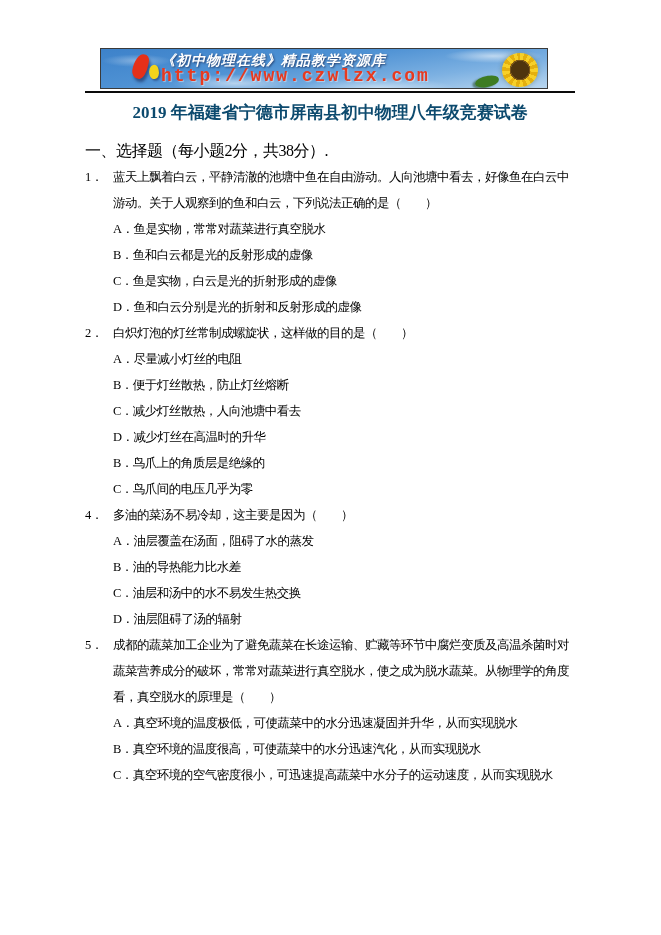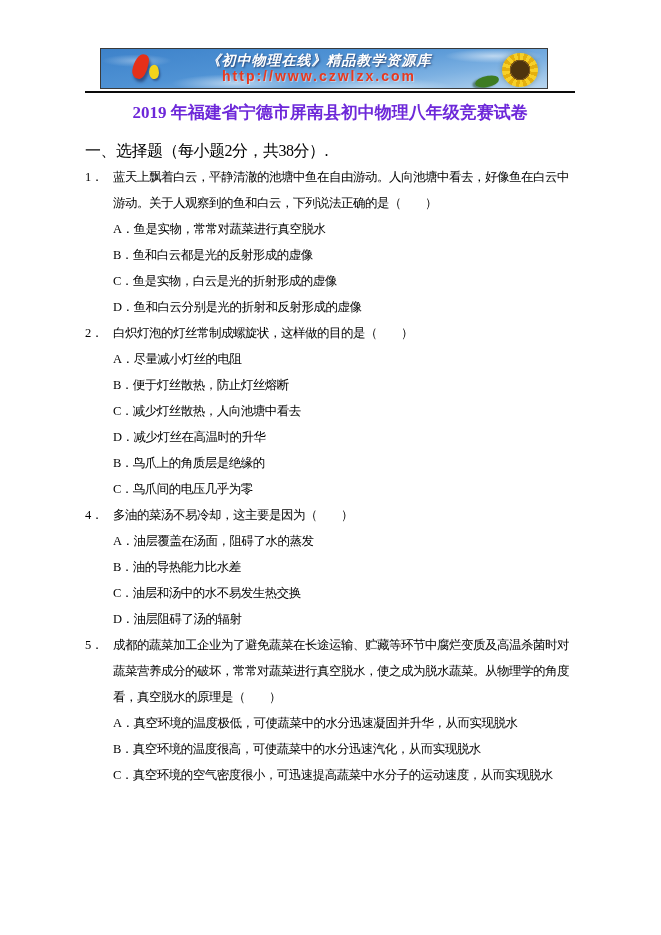--- a/index.html
+++ b/index.html
@@ -27,28 +27,28 @@
   .flame-red{
     position:absolute;left:32px;top:5px;width:15px;height:25px;
     background:#e53019;border-radius:65% 35% 50% 50% / 75% 25% 70% 30%;
     transform:rotate(9deg);box-shadow:2px 3px 3px rgba(15,25,70,.5);
   }
   .flame-yellow{
     position:absolute;left:48px;top:16px;width:10px;height:14px;
     background:#f2d41c;border-radius:60% 40% 55% 45% / 65% 35% 60% 40%;
     transform:rotate(-14deg);box-shadow:1px 2px 2px rgba(15,25,70,.45);
   }
-  .banner-text{position:absolute;left:60px;right:70px;top:3px;text-align:center;}
+  .banner-text{position:absolute;left:60px;right:70px;top:3px;text-align:left;}
   .banner-title{
     color:#fff;font-weight:bold;font-style:italic;font-size:14px;line-height:17px;
     letter-spacing:1px;text-shadow:1px 1px 2px rgba(30,50,95,.85);white-space:nowrap;
   }
   .banner-url{
-    color:#e8391f;font-family:Liberation Sans, sans-serif;
-    font-size:14px;line-height:15px;font-weight:bold;letter-spacing:2px;
+    color:#e8391f;font-family:Liberation Mono, monospace;
+    font-size:18px;line-height:15px;font-weight:bold;letter-spacing:2px;
     text-shadow:1px 1px 1px rgba(255,255,255,.45);white-space:nowrap;
   }
   .sunflower{
     position:absolute;right:9px;top:4px;width:36px;height:34px;border-radius:50%;
     background:
       radial-gradient(circle at 50% 50%,#4e340e 0 9px,#7a5618 9px 10.5px,transparent 10.5px),
       repeating-conic-gradient(#f7d028 0 14deg,#e4b00e 14deg 28deg);
     box-shadow:0 0 5px rgba(40,60,20,.35);
   }
   .leaf{
@@ -56,21 +56,21 @@
     background:#3e7c22;border-radius:60% 40% 55% 45%;transform:rotate(-8deg);
     box-shadow:-3px 1px 2px rgba(20,60,10,.5);
   }
 
   
   .rule{height:2px;background:#0a0a0a;margin-top:2px;}
 
   
   .doc-title{
     margin:8px 0 0;text-align:center;
-    font-size:17px;font-weight:bold;line-height:24px;color:#6d28d9;
+    font-size:17px;font-weight:bold;line-height:24px;color:#0c4a6e;
   }
   .section-heading{
     margin:13px 0 0;font-weight:normal;font-size:16px;line-height:26px;letter-spacing:-.5px;
   }
 
   
   .questions{width:490px;}
   .qpara{
     margin:0;padding-left:28px;text-indent:-28px;
     font-size:12.5px;letter-spacing:-.5px;line-height:26px;

